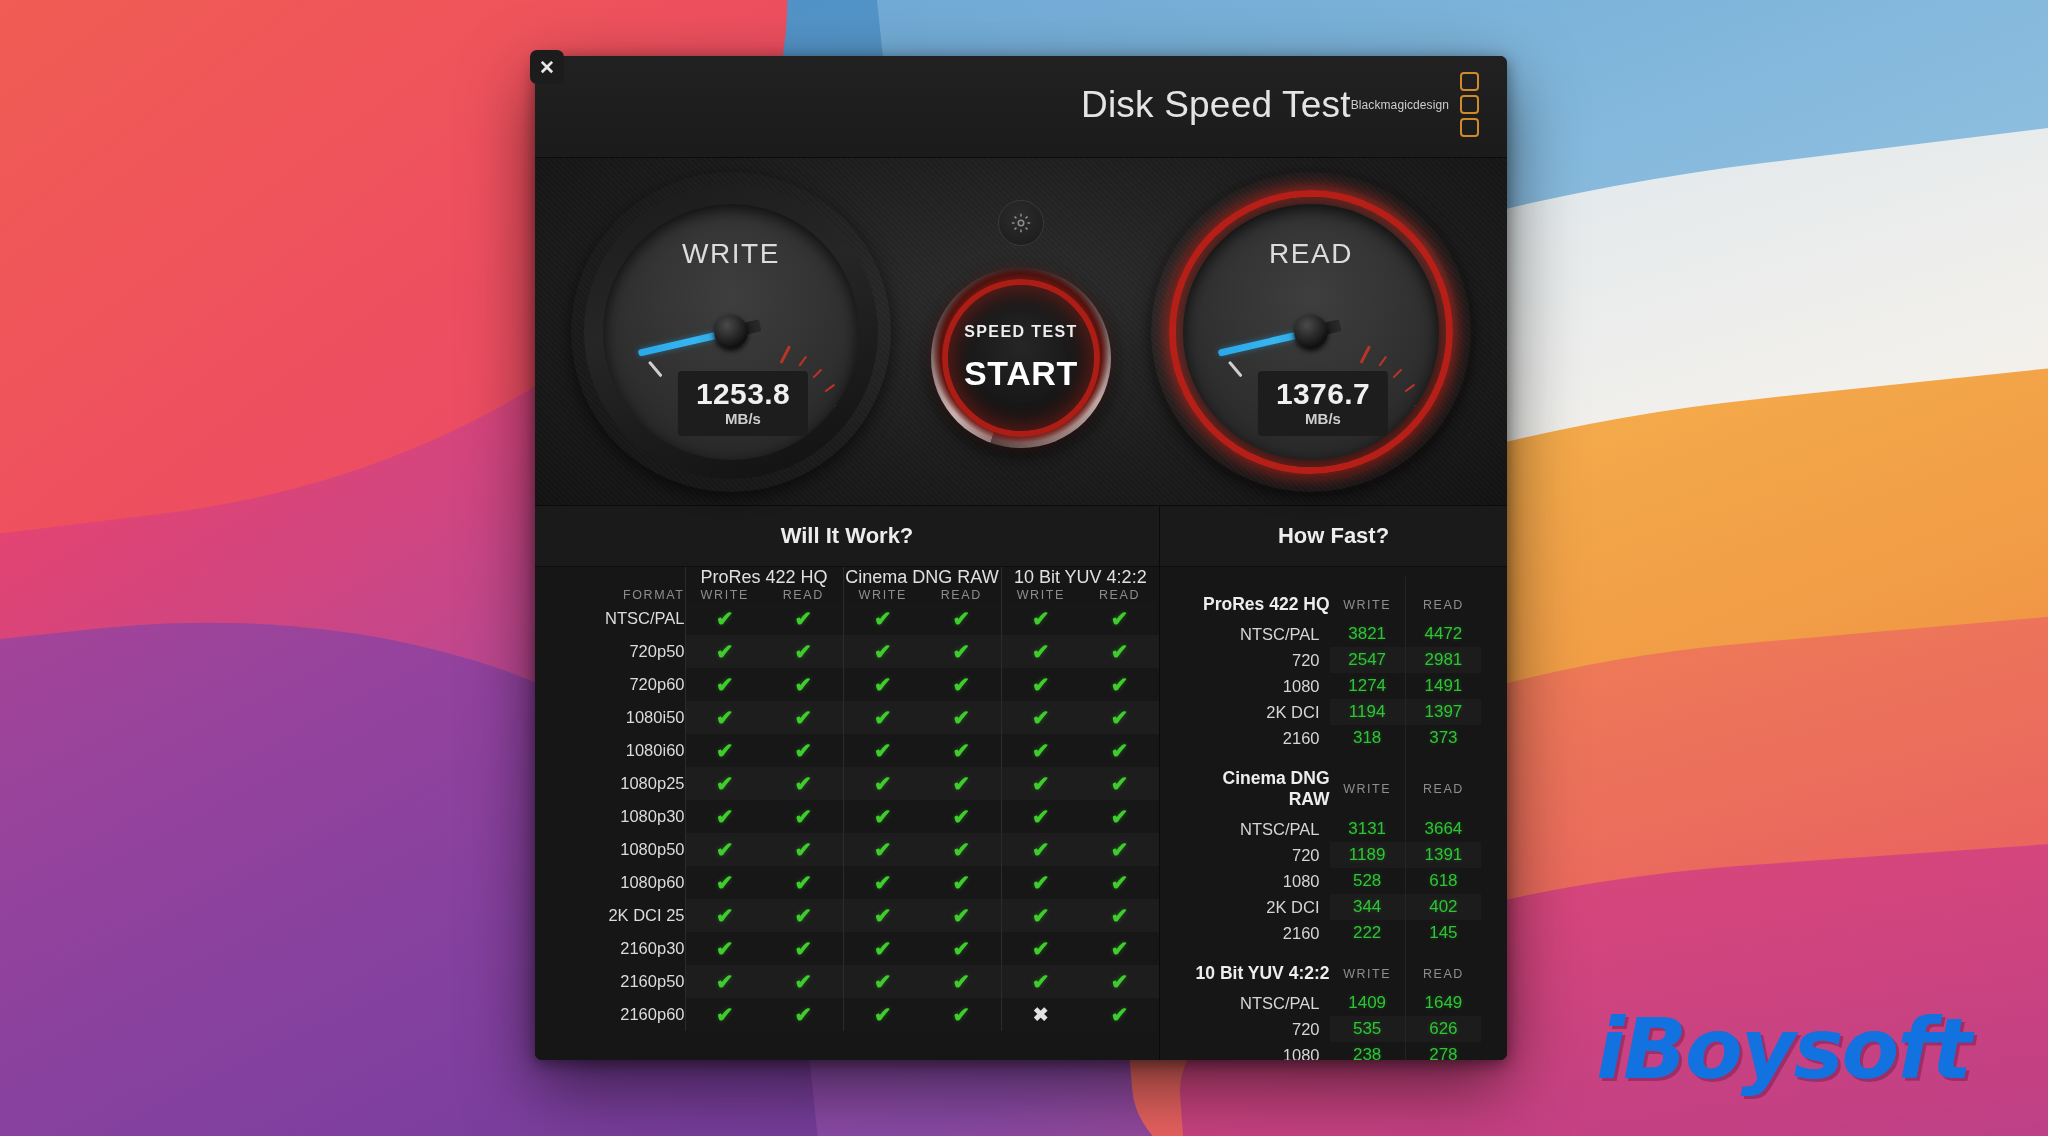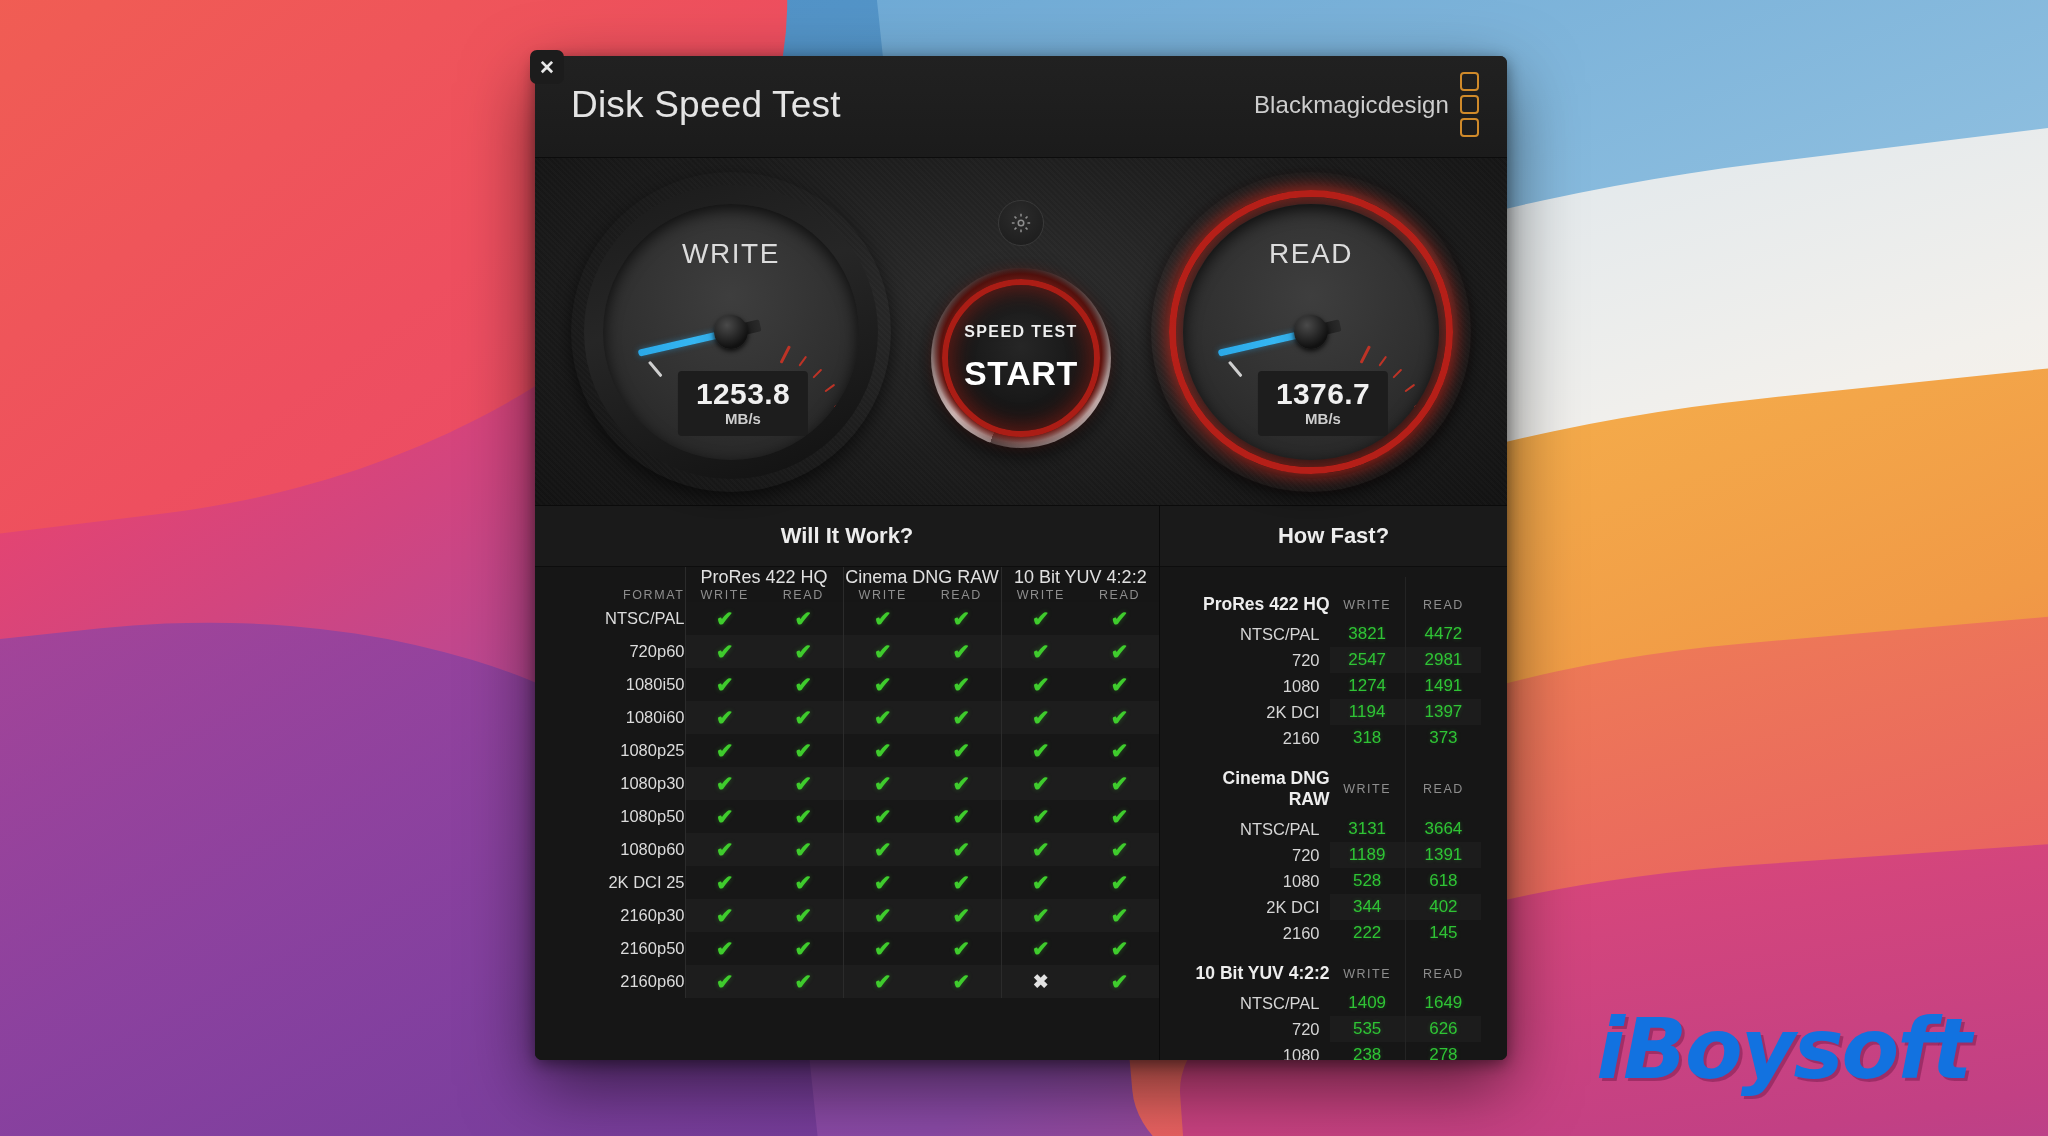--- a/index.html
+++ b/index.html
@@ -100,30 +100,30 @@
     display: flex; align-items: center; justify-content: center;
     color: #e8e8e8; font-size: 19px; font-weight: bold;
     z-index: 40;
     cursor: pointer;
   }
 
   
   #titlebar {
     height: 102px; flex: 0 0 102px;
     background: linear-gradient(180deg, #212121 0%, #1b1b1b 100%);
-    display: flex; align-items: center; justify-content: space-between;
+    display: flex; align-items: center; justify-content: flex-end;
     padding: 0 28px 4px 36px;
     border-bottom: 1px solid #0c0c0c;
   }
   #app-title {
     font-size: 37px; color: #e4e4e4; font-weight: 400;
     letter-spacing: 0.2px;
   }
   #brand { display: flex; align-items: center; gap: 11px; }
-  #brand-text { font-size: 24px; color: #cdcdcd; letter-spacing: 0.1px; }
+  #brand-text { font-size: 12px; color: #cdcdcd; letter-spacing: 0.1px; }
   #brand-mark { display: flex; flex-direction: column; gap: 4px; }
   #brand-mark span {
     width: 19px; height: 19px;
     border: 2.5px solid #d08a2a;
     border-radius: 4px;
   }
 
   
   #gauges {
     flex: 0 0 348px;
@@ -504,20 +504,29 @@
               <tr>
                 <td class="fmt-cell">NTSC/PAL</td>
                 <td class="mark-cell gsep"><span class="check">✔</span></td>
                 <td class="mark-cell"><span class="check">✔</span></td>
                 <td class="mark-cell gsep"><span class="check">✔</span></td>
                 <td class="mark-cell"><span class="check">✔</span></td>
                 <td class="mark-cell gsep"><span class="check">✔</span></td>
                 <td class="mark-cell"><span class="check">✔</span></td>
               </tr>
               <tr>
+                <td class="fmt-cell">720p50</td>
+                <td class="mark-cell gsep"><span class="check">✔</span></td>
+                <td class="mark-cell"><span class="check">✔</span></td>
+                <td class="mark-cell gsep"><span class="check">✔</span></td>
+                <td class="mark-cell"><span class="check">✔</span></td>
+                <td class="mark-cell gsep"><span class="check">✔</span></td>
+                <td class="mark-cell"><span class="check">✔</span></td>
+              </tr>
+              <tr>
                 <td class="fmt-cell">720p60</td>
                 <td class="mark-cell gsep"><span class="check">✔</span></td>
                 <td class="mark-cell"><span class="check">✔</span></td>
                 <td class="mark-cell gsep"><span class="check">✔</span></td>
                 <td class="mark-cell"><span class="check">✔</span></td>
                 <td class="mark-cell gsep"><span class="check">✔</span></td>
                 <td class="mark-cell"><span class="check">✔</span></td>
               </tr>
               <tr>
                 <td class="fmt-cell">1080i50</td>

